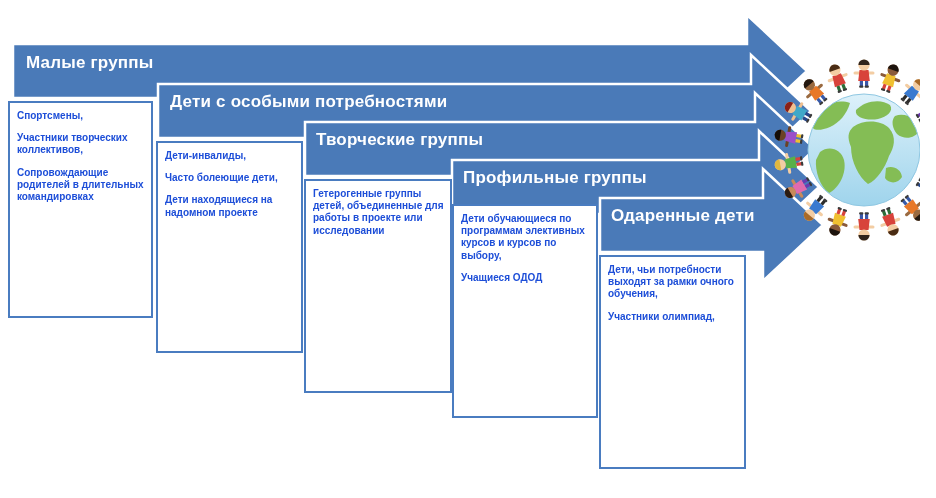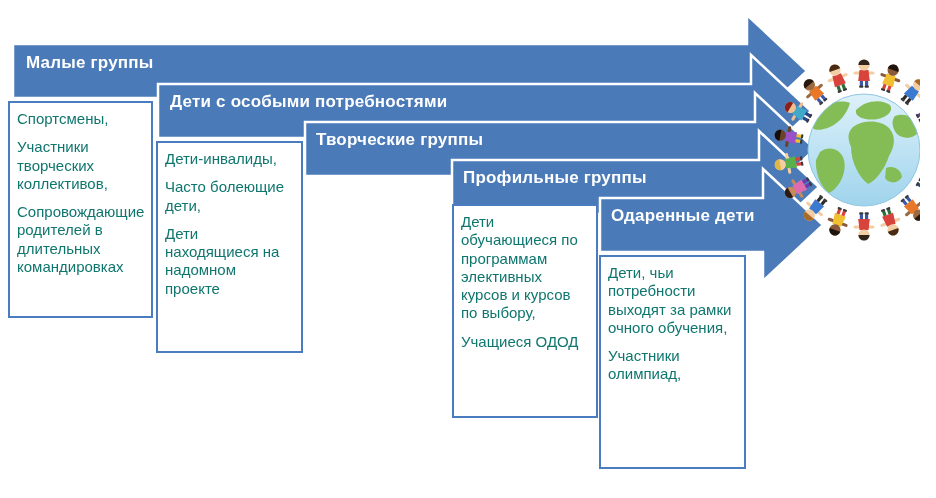--- a/index.html
+++ b/index.html
@@ -18,24 +18,24 @@
   .info-box{
     position:absolute;
     box-sizing:border-box;
     background:#ffffff;
     border:2.5px solid #4a7cc0;
     padding:4px 6px 4px 7px;
     z-index:2;
   }
   .info-box p{
     margin:3px 0 10px 0;
-    font-size:15px;
+    font-size:10px;
     line-height:1.22;
-    font-weight:normal;
-    color:#0f766e;
+    font-weight:bold;
+    color:#1d4ed8;
   }
 </style>
 </head>
 <body>
 
 <div id="stage">
 
   <svg id="diagram-svg" width="936" height="498" viewBox="0 0 936 498">
 
     <g fill="#4a7ab8" stroke="#ffffff" stroke-width="2.5" stroke-linejoin="miter">
@@ -150,20 +150,23 @@
     <p>Участники творческих коллективов,</p>
     <p>Сопровождающие родителей в длительных командировках</p>
   </div>
 
   <div class="info-box" style="left:156px;top:141px;width:147px;height:212px;">
     <p>Дети-инвалиды,</p>
     <p>Часто болеющие дети,</p>
     <p>Дети находящиеся на надомном проекте</p>
   </div>
 
+  <div class="info-box" style="left:304px;top:179px;width:148px;height:214px;">
+    <p>Гетерогенные группы детей, объединенные для работы в проекте или исследовании</p>
+  </div>
 
   <div class="info-box" style="left:452px;top:204px;width:146px;height:214px;">
     <p>Дети обучающиеся по программам элективных курсов и курсов по выбору,</p>
     <p>Учащиеся ОДОД</p>
   </div>
 
   <div class="info-box" style="left:599px;top:255px;width:147px;height:214px;">
     <p>Дети, чьи потребности выходят за рамки очного обучения,</p>
     <p>Участники олимпиад,</p>
   </div>

